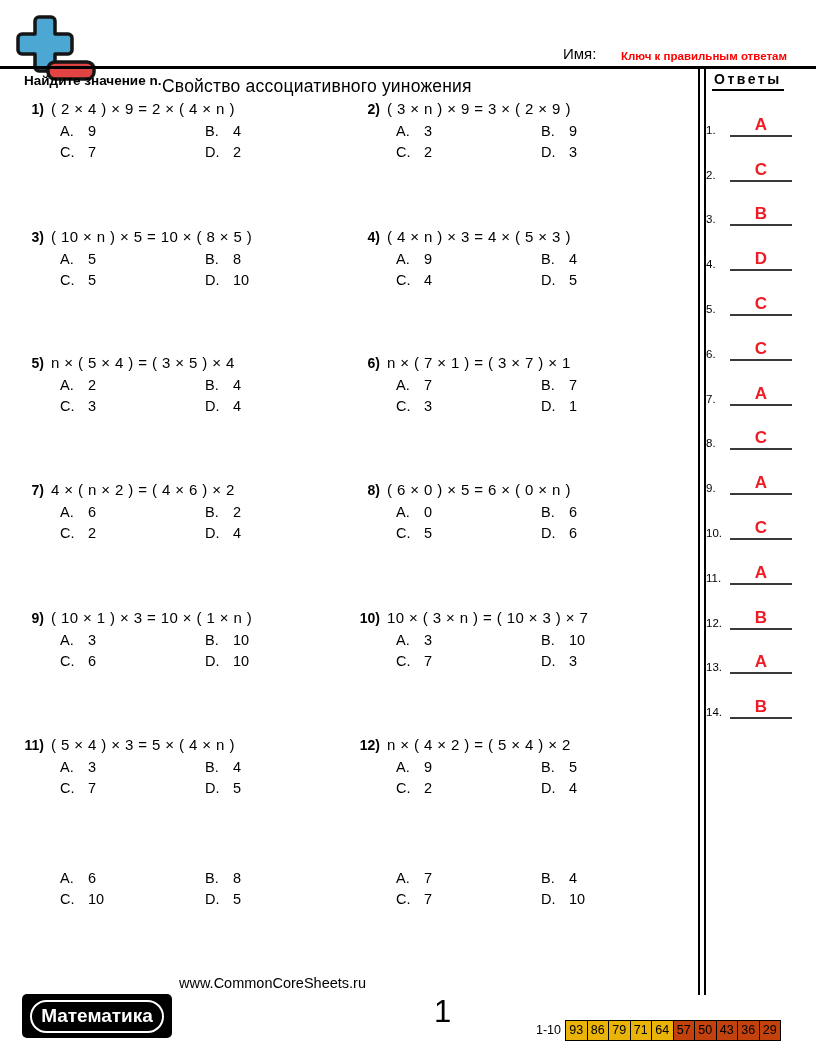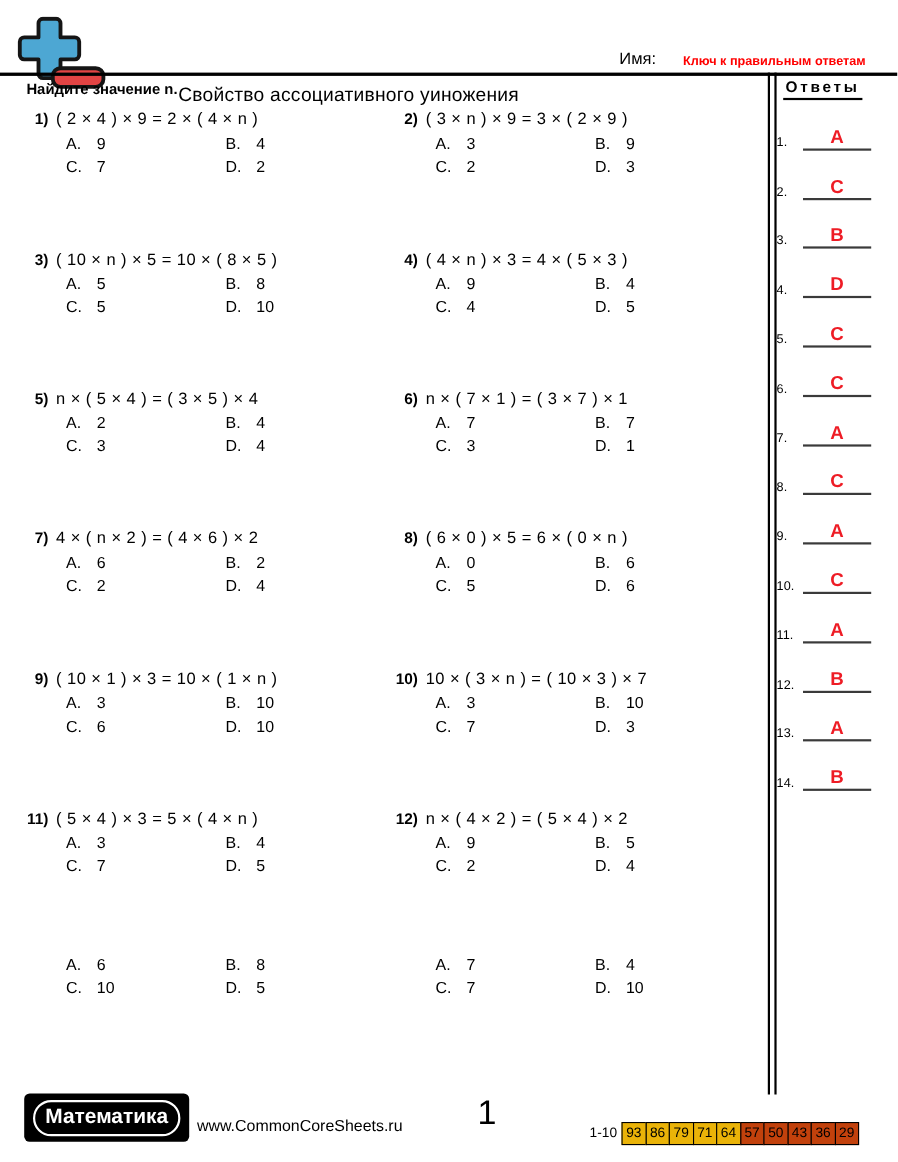--- a/index.html
+++ b/index.html
@@ -31,21 +31,21 @@
   .p-num { width:34px; text-align:right; font-weight:bold; font-size:14px; margin-right:7px; flex:none; }
   .p-eq { font-size:15px; letter-spacing:0.4px; white-space:nowrap; }
   .choices { margin-left:50px; margin-top:6px; display:grid; grid-template-columns:145px 1fr; row-gap:5px; font-size:14.5px; }
   .choice { display:flex; }
   .ch-l { width:28px; flex:none; }
   
   .badge { position:absolute; left:22px; top:994px; width:150px; height:44px; background:#000;
     border-radius:5px; display:flex; align-items:center; justify-content:center; }
   .badge-inner { border:2.5px solid #fff; border-radius:22px; padding:3px 9px 4px 9px;
     color:#fff; font-weight:bold; font-size:19px; white-space:nowrap; }
-  .site-url { position:absolute; left:179px; top:1016px; font-size:14.5px;text-align:right; }
+  .site-url { position:absolute; left:179px; top:975px; font-size:14.5px;text-align:right; }
   .page-num { position:absolute; left:434px; top:994px; font-size:31px; }
   .score { position:absolute; left:520px; top:996px; font-size:12.5px; }
   .score-row { display:flex; height:21px;margin-top:24px; }
   .score-label { width:46px; text-align:right; padding-right:5px; line-height:21px; flex:none; }
   .score-cell { width:22.5px; border:1px solid #000; margin-left:-1px; text-align:center; line-height:19px; background:#eab308; }
   .score-cell.shaded { background:#c2410c; }
 </style>
 </head>
 <body>
 

